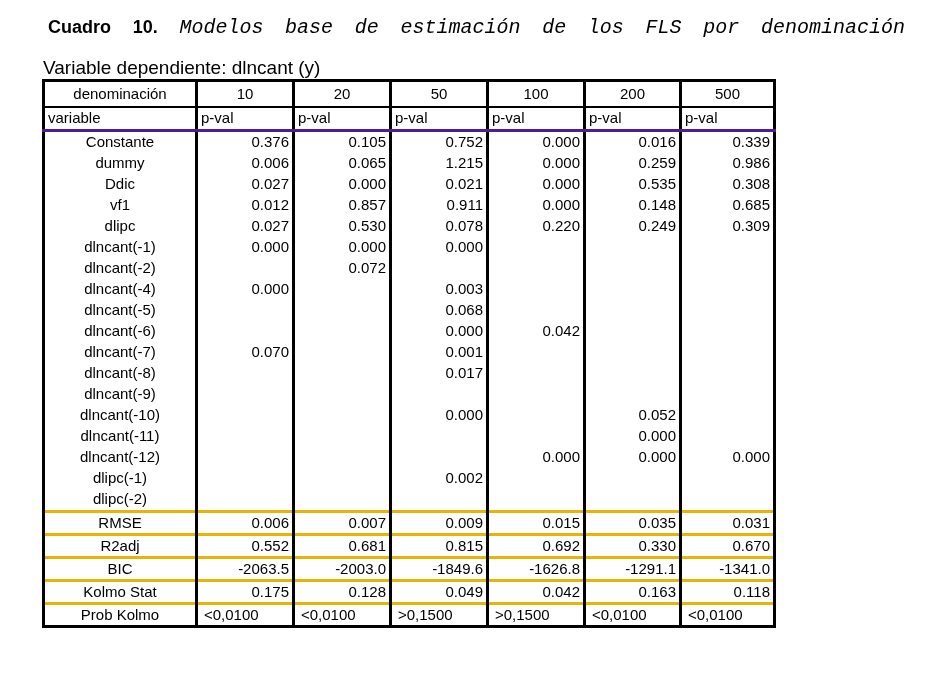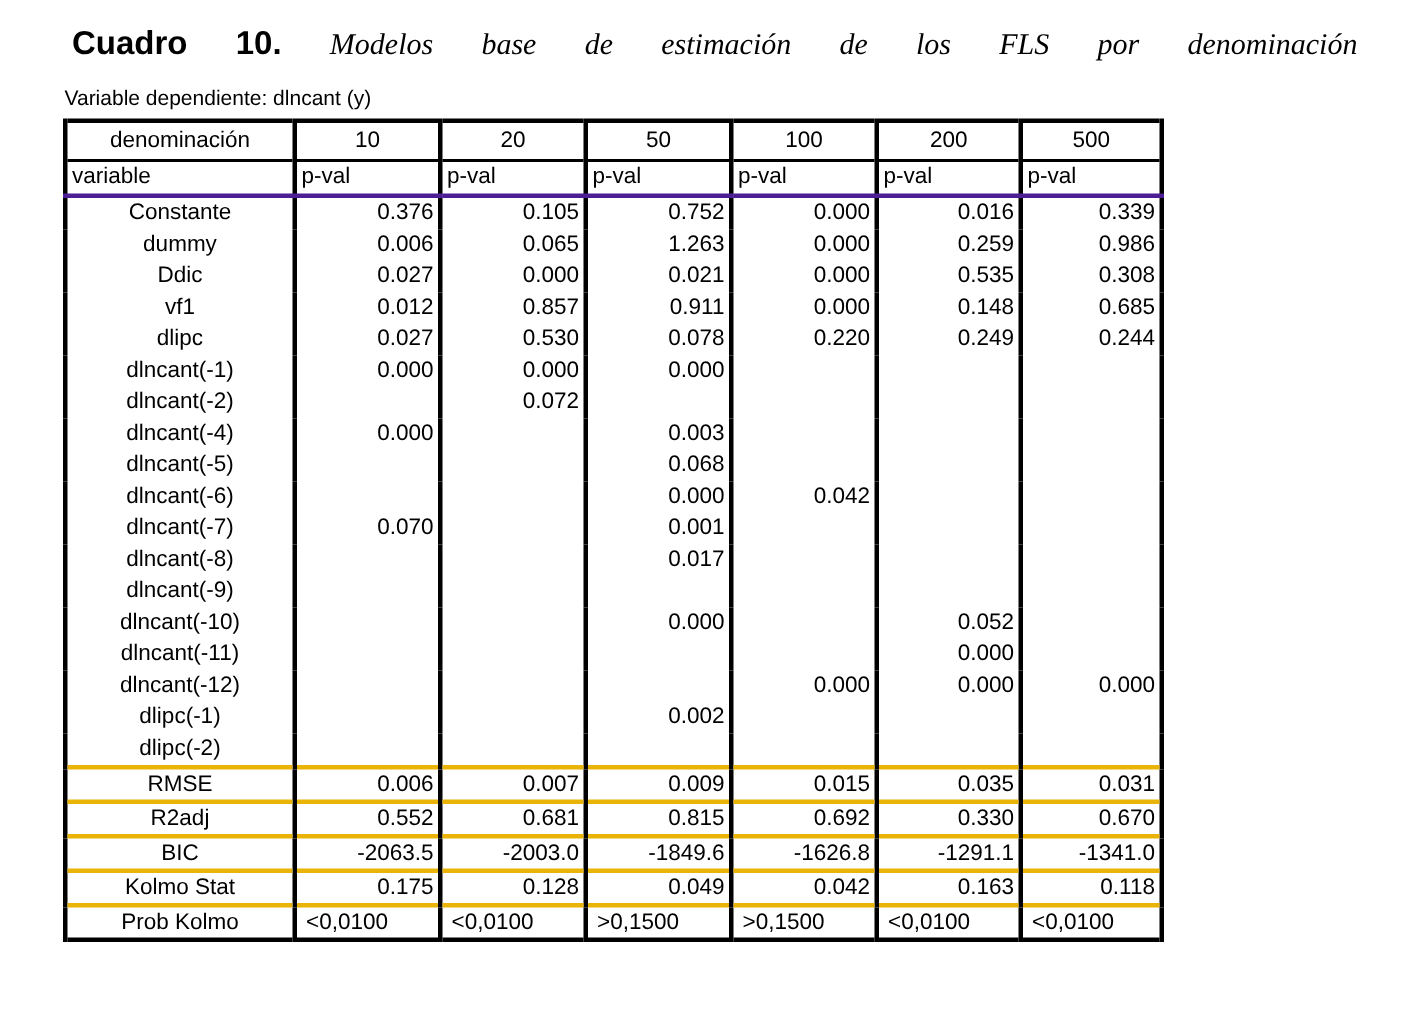--- a/index.html
+++ b/index.html
@@ -17,32 +17,32 @@
   .caption {
     position: absolute;
     left: 48px; top: 16px; width: 857px;
     display: flex;
     justify-content: space-between;
     align-items: baseline;
   }
   .cap-bold {
     font-family: "Liberation Sans", sans-serif;
     font-weight: bold;
-    font-size: 22px;
+    font-size: 18px;
   }
   .cap-italic {
-    font-family: Liberation Serif, serif;
+    font-family: Liberation Mono, monospace;
     font-style: italic;
     font-size: 20px;
   }
 
   .subtitle {
     position: absolute;
     left: 43px; top: 57px;
-    font-size: 14px;
+    font-size: 19px;
   }
 
   table.tbl {
     position: absolute;
     left: 42px; top: 79px;
     border-collapse: collapse;
     table-layout: fixed;
     border: 3px solid #000;
   }
   .tbl th, .tbl td {
@@ -118,21 +118,21 @@
           <td class="val">0.105</td>
           <td class="val">0.752</td>
           <td class="val">0.000</td>
           <td class="val">0.016</td>
           <td class="val">0.339</td>
         </tr>
         <tr class="body">
           <td class="lab">dummy</td>
           <td class="val">0.006</td>
           <td class="val">0.065</td>
-          <td class="val">1.263</td>
+          <td class="val">1.215</td>
           <td class="val">0.000</td>
           <td class="val">0.259</td>
           <td class="val">0.986</td>
         </tr>
         <tr class="body">
           <td class="lab">Ddic</td>
           <td class="val">0.027</td>
           <td class="val">0.000</td>
           <td class="val">0.021</td>
           <td class="val">0.000</td>
@@ -148,21 +148,21 @@
           <td class="val">0.148</td>
           <td class="val">0.685</td>
         </tr>
         <tr class="body">
           <td class="lab">dlipc</td>
           <td class="val">0.027</td>
           <td class="val">0.530</td>
           <td class="val">0.078</td>
           <td class="val">0.220</td>
           <td class="val">0.249</td>
-          <td class="val">0.244</td>
+          <td class="val">0.309</td>
         </tr>
         <tr class="body">
           <td class="lab">dlncant(-1)</td>
           <td class="val">0.000</td>
           <td class="val">0.000</td>
           <td class="val">0.000</td>
           <td class="val"></td>
           <td class="val"></td>
           <td class="val"></td>
         </tr>

